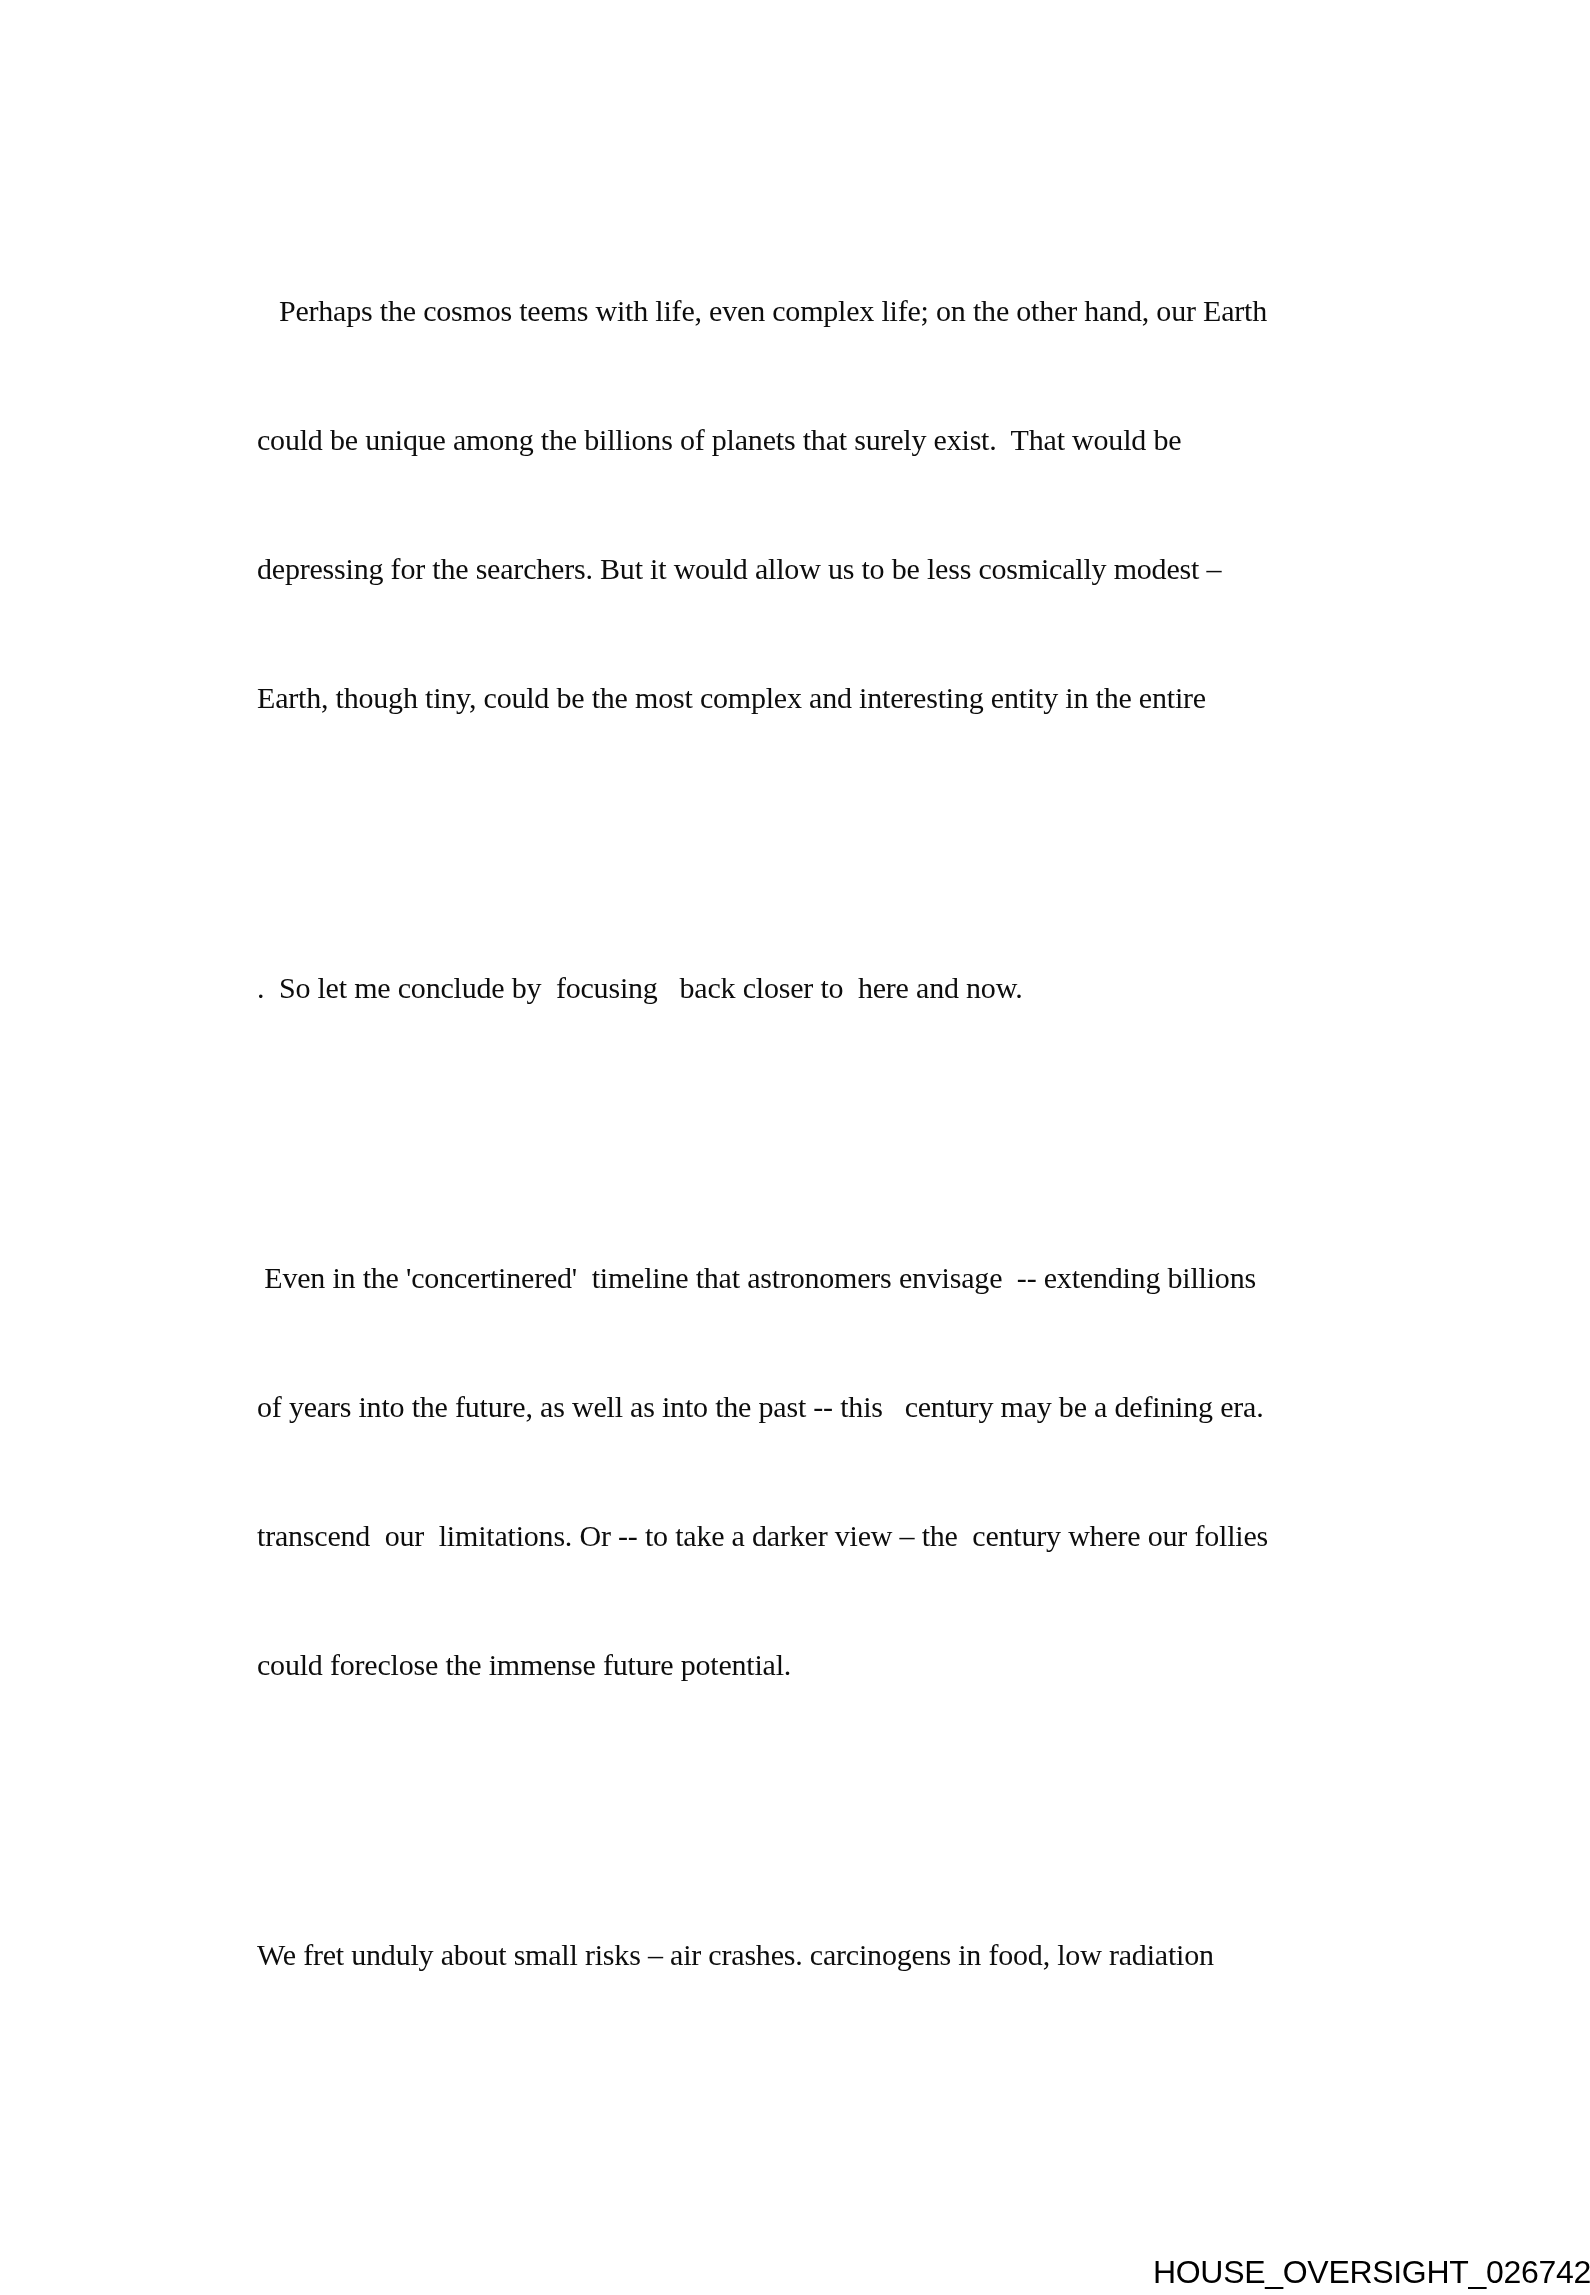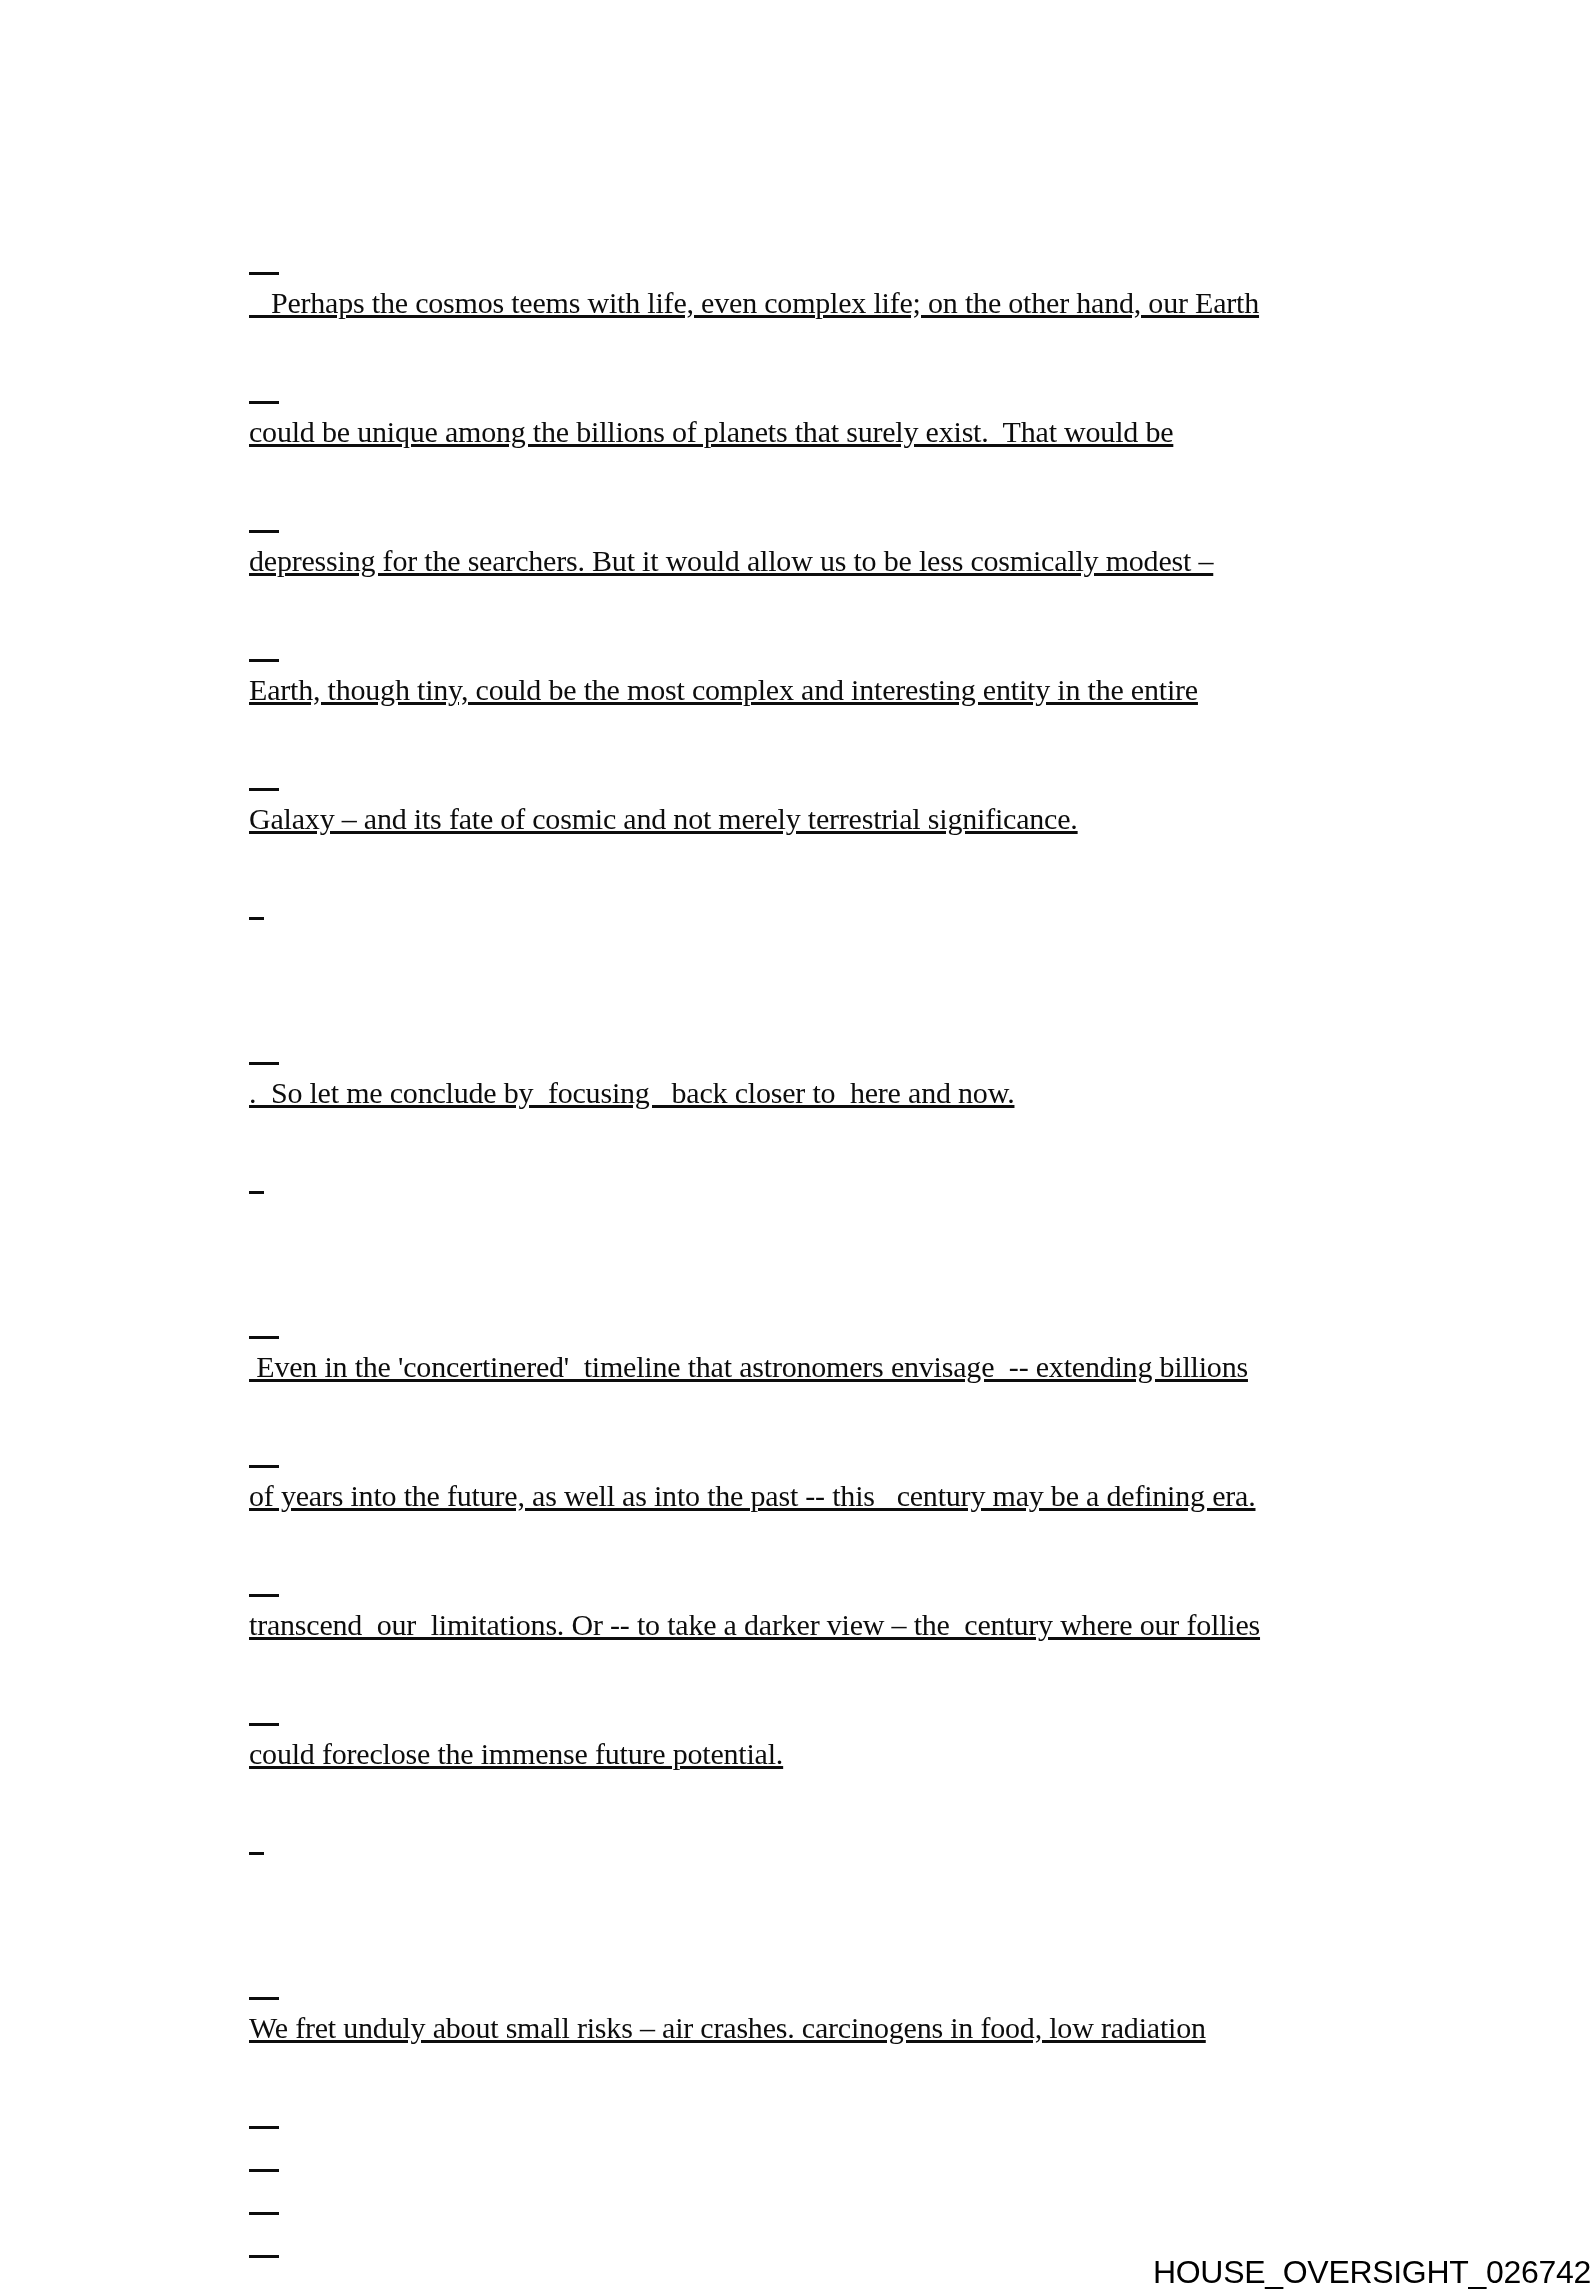--- a/index.html
+++ b/index.html
@@ -17,23 +17,22 @@
       position: absolute;
       left: 241px;
       top: 187px;
       width: 1258px;
       font-family: "Liberation Serif", "DejaVu Serif", serif;
       font-size: 30px;
       line-height: 43px;
       color: #0d0d0d;
     }
     .para {
-      margin: 8px;
+      margin: 16px;
       white-space: pre;
-      text-decoration: underline;
     }
     .para .line {
       display: block;
       white-space: pre;
       letter-spacing: -0.2px;
     }
     .gap {
       height: 43px;
     }
     .footer-id {
@@ -52,21 +51,20 @@
 </head>
 <body>
 
 <div class="page">
 
   <div class="para">
     <span class="line">   Perhaps the cosmos teems with life, even complex life; on the other hand, our Earth</span>
     <span class="line">could be unique among the billions of planets that surely exist.  That would be</span>
     <span class="line">depressing for the searchers. But it would allow us to be less cosmically modest –</span>
     <span class="line">Earth, though tiny, could be the most complex and interesting entity in the entire</span>
-    <span class="line">Galaxy – and its fate of cosmic and not merely terrestrial significance.</span>
   </div>
   <div class="gap"></div>
 
   <div class="para">
     <span class="line">.  So let me conclude by  focusing   back closer to  here and now.</span>
   </div>
   <div class="gap"></div>
 
   <div class="para">
     <span class="line"> Even in the 'concertinered'  timeline that astronomers envisage  -- extending billions</span>

